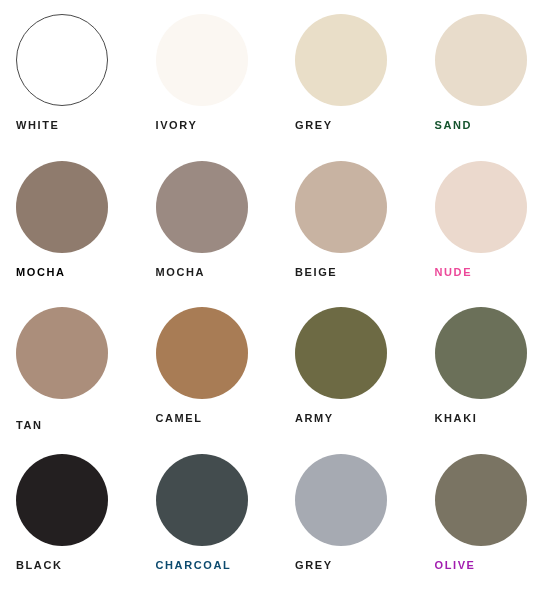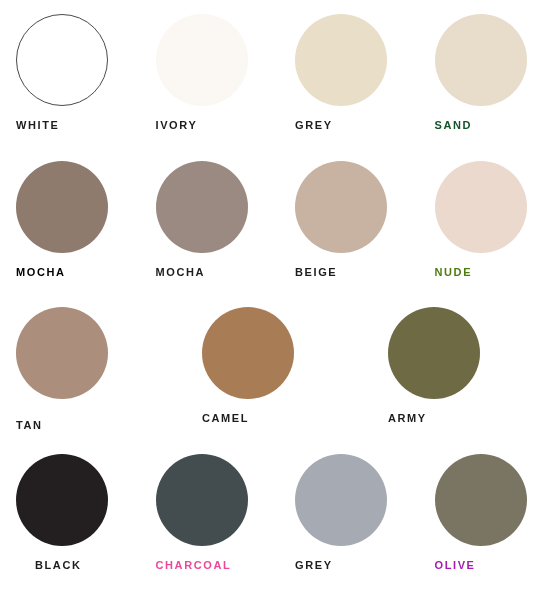--- a/index.html
+++ b/index.html
@@ -120,21 +120,21 @@
       <div class="swatch-cell">
         <div class="swatch-disc-wrap">
           <div class="swatch-disc" style="background: rgb(200, 179, 162);"></div>
         </div>
         <div class="swatch-label" style="color: rgb(28, 28, 28);">BEIGE</div>
       </div>
       <div class="swatch-cell">
         <div class="swatch-disc-wrap">
           <div class="swatch-disc" style="background: rgb(235, 217, 205);"></div>
         </div>
-        <div class="swatch-label" style="color: #4d7c0f;">NUDE</div>
+        <div class="swatch-label" style="color: #ec4899;">NUDE</div>
       </div>
     </div>
   <div class="swatch-row">
       <div class="swatch-cell">
         <div class="swatch-disc-wrap">
           <div class="swatch-disc" style="background: rgb(171, 142, 123);"></div>
         </div>
         <div class="swatch-label" style="color: rgb(28, 28, 28); margin-top: 21px;">TAN</div>
       </div>
       <div class="swatch-cell">
@@ -142,33 +142,39 @@
           <div class="swatch-disc" style="background: rgb(168, 124, 85);"></div>
         </div>
         <div class="swatch-label" style="color: rgb(28, 28, 28);">CAMEL</div>
       </div>
       <div class="swatch-cell">
         <div class="swatch-disc-wrap">
           <div class="swatch-disc" style="background: rgb(109, 106, 68);"></div>
         </div>
         <div class="swatch-label" style="color: rgb(28, 28, 28);">ARMY</div>
       </div>
+      <div class="swatch-cell">
+        <div class="swatch-disc-wrap">
+          <div class="swatch-disc" style="background: rgb(107, 112, 89);"></div>
+        </div>
+        <div class="swatch-label" style="color: rgb(28, 28, 28);">KHAKI</div>
+      </div>
     </div>
   <div class="swatch-row">
       <div class="swatch-cell">
         <div class="swatch-disc-wrap">
           <div class="swatch-disc" style="background: rgb(35, 31, 32);"></div>
         </div>
-        <div class="swatch-label" style="color: rgb(28, 28, 28); margin-left: 19px;">BLACK</div>
+        <div class="swatch-label" style="color: rgb(28, 28, 28);">BLACK</div>
       </div>
       <div class="swatch-cell">
         <div class="swatch-disc-wrap">
           <div class="swatch-disc" style="background: rgb(67, 76, 78);"></div>
         </div>
-        <div class="swatch-label" style="color: #ec4899;">CHARCOAL</div>
+        <div class="swatch-label" style="color: #0c4a6e;">CHARCOAL</div>
       </div>
       <div class="swatch-cell">
         <div class="swatch-disc-wrap">
           <div class="swatch-disc" style="background: rgb(166, 170, 178);"></div>
         </div>
         <div class="swatch-label" style="color: rgb(28, 28, 28);">GREY</div>
       </div>
       <div class="swatch-cell">
         <div class="swatch-disc-wrap">
           <div class="swatch-disc" style="background: rgb(122, 116, 99);"></div>

